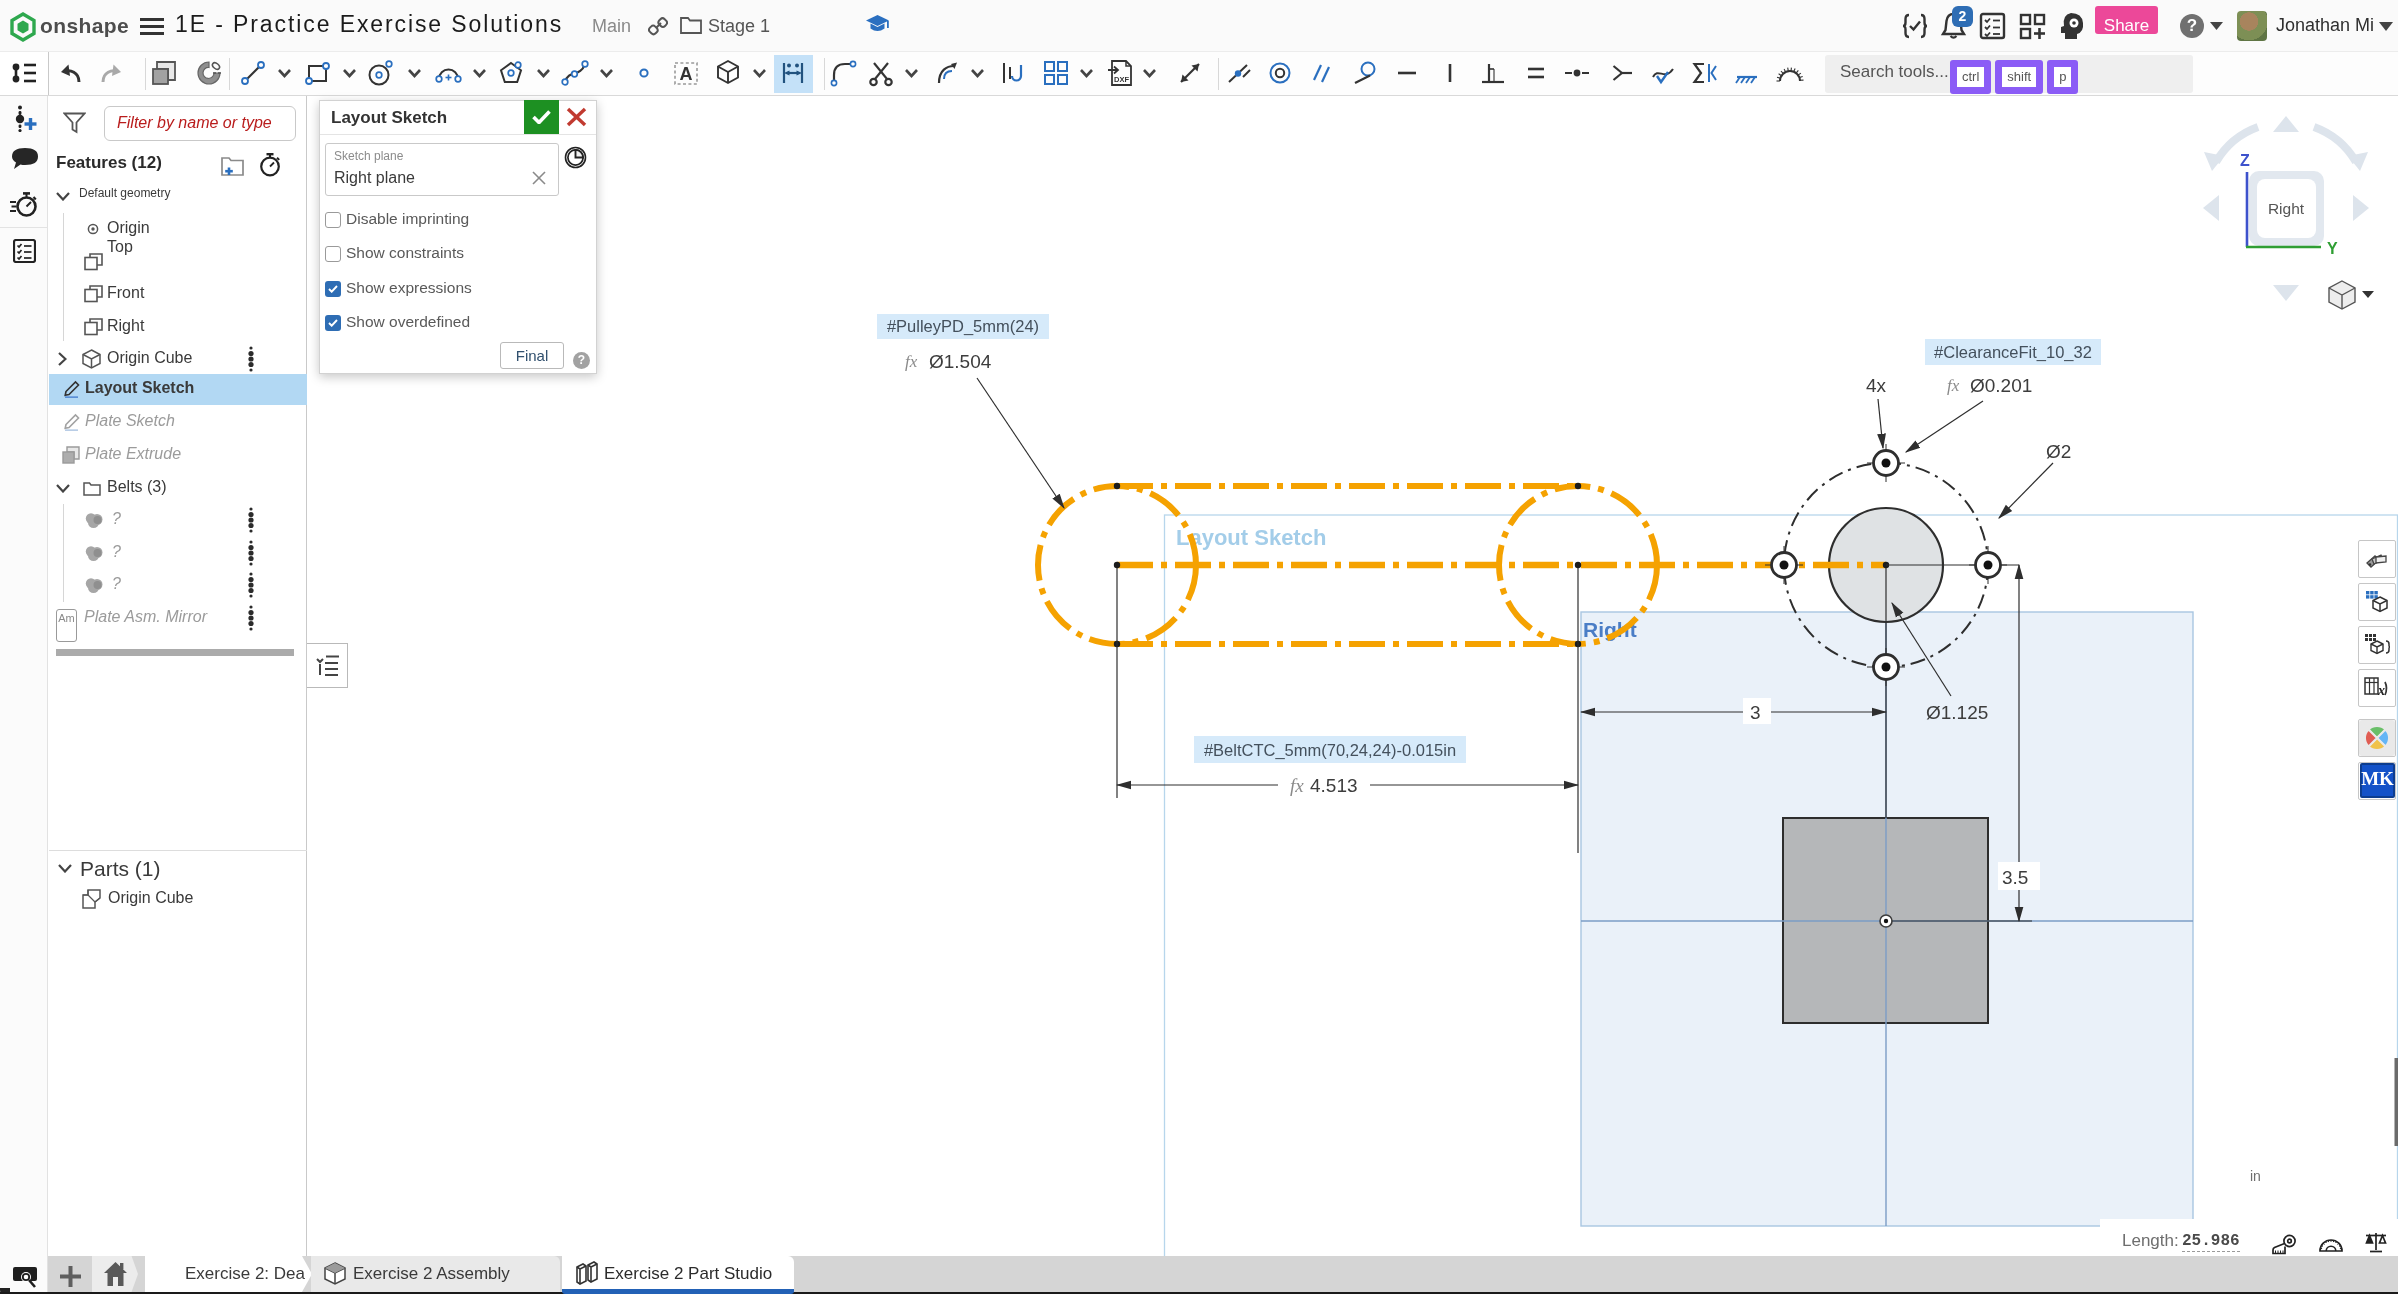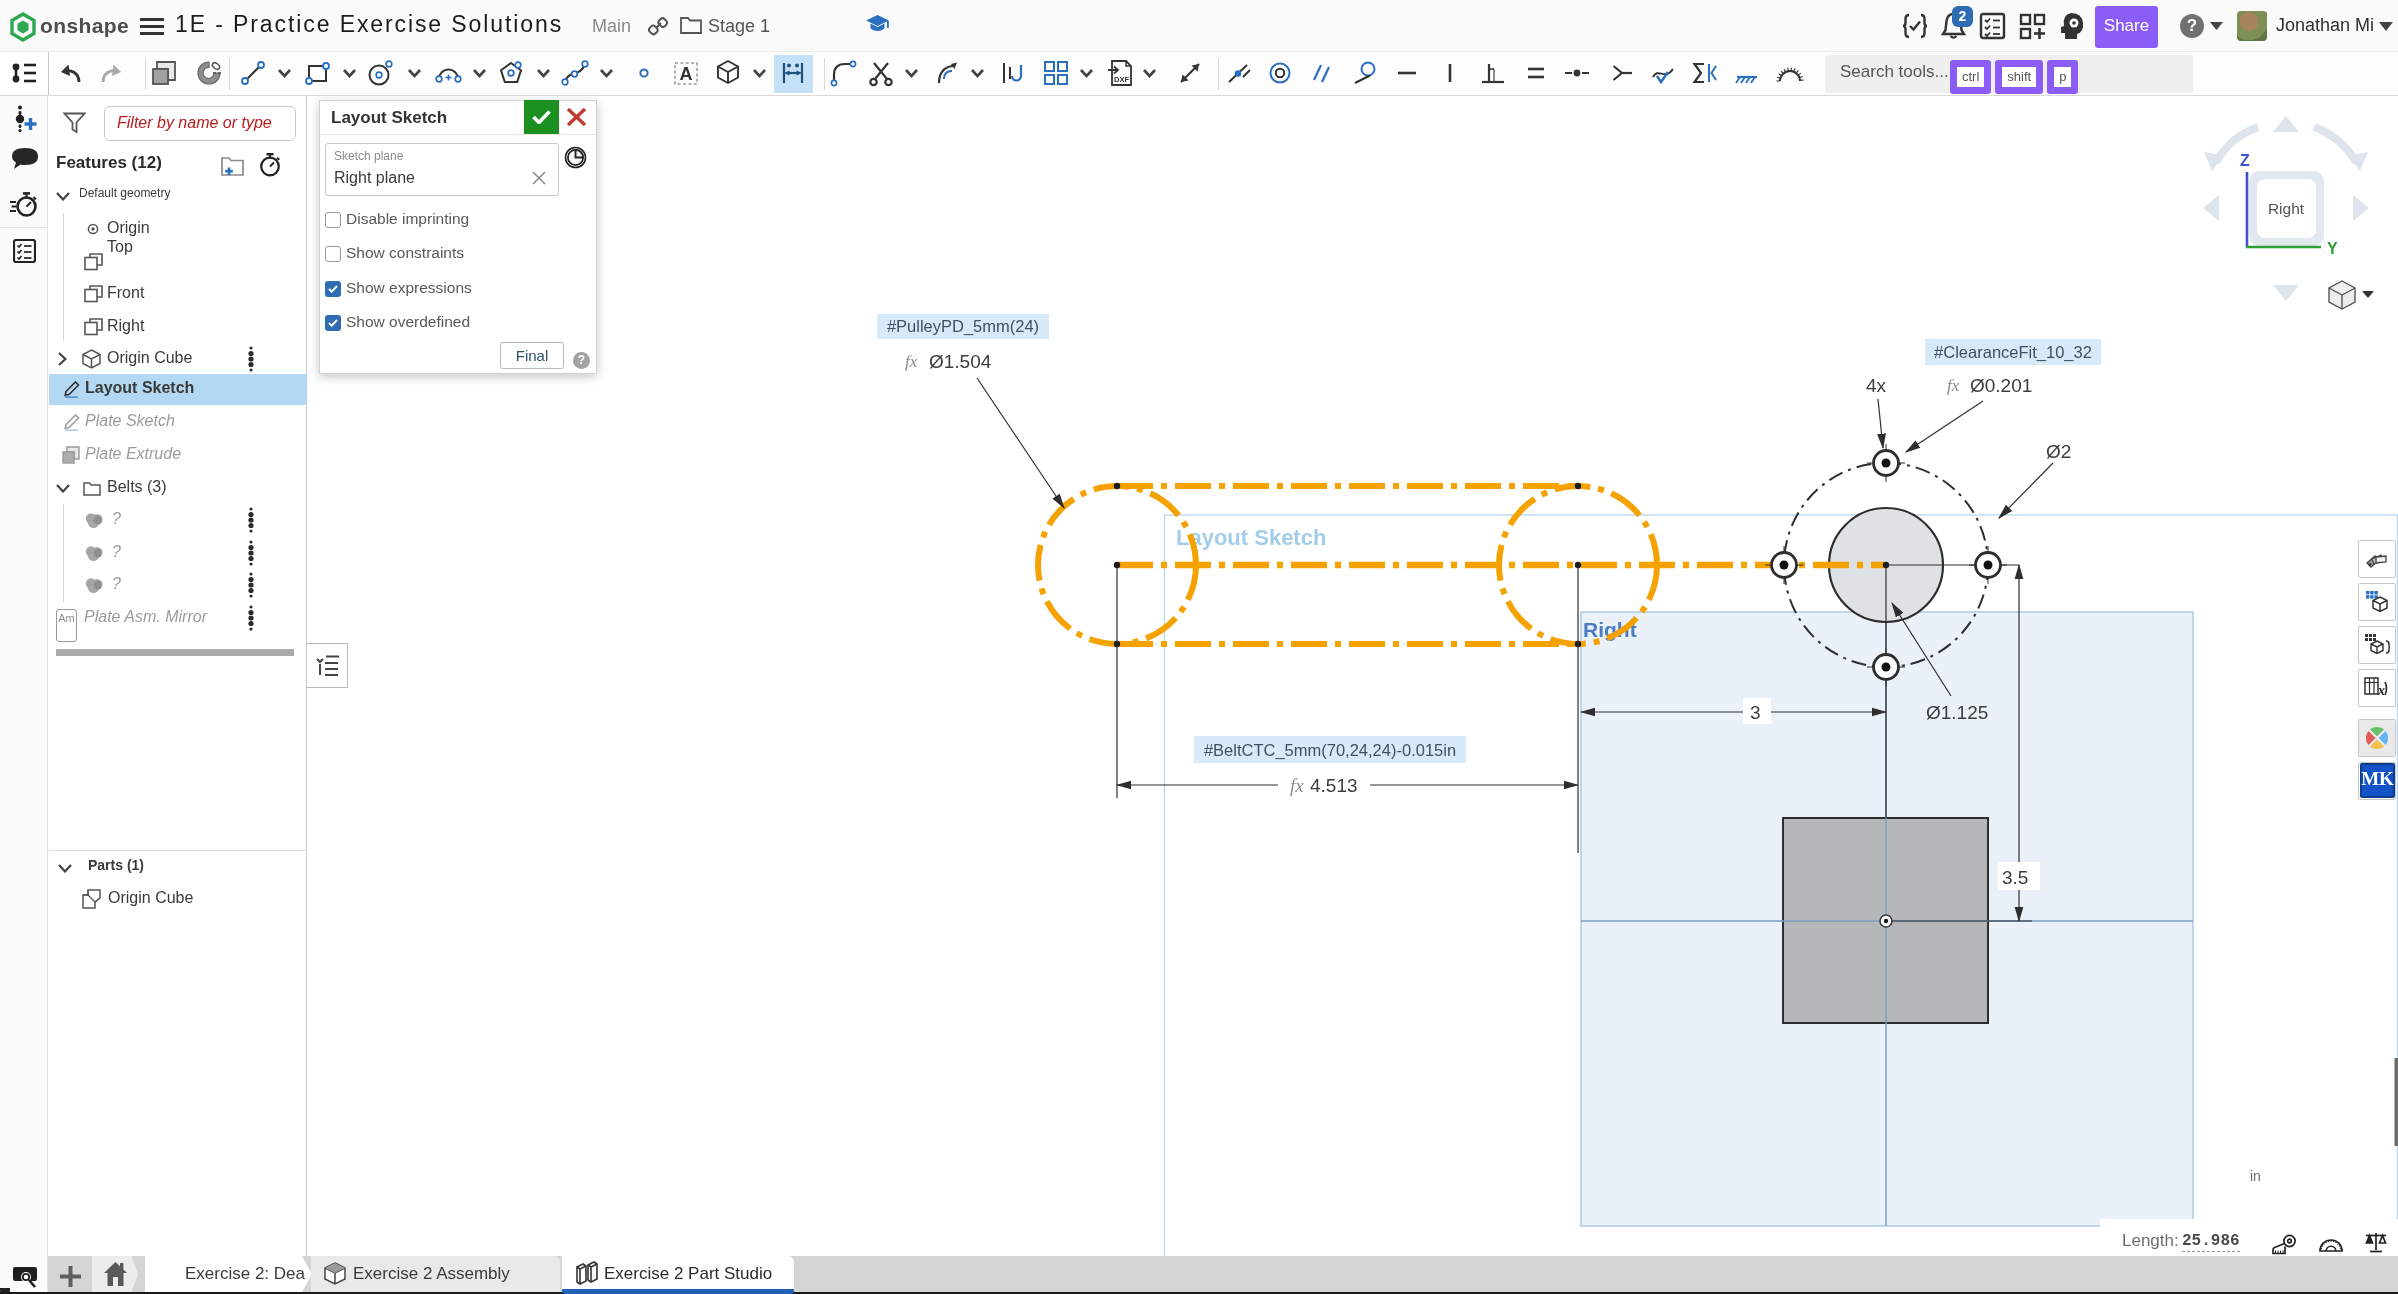--- a/index.html
+++ b/index.html
@@ -190,21 +190,21 @@
       <g stroke="#333" stroke-width="2.6">
         <line x1="20.5" y1="15" x2="20.5" y2="26"></line>
         <line x1="15" y1="20.5" x2="26" y2="20.5"></line>
       </g>
     </svg>
 <svg class="ab" style="left:2059px;top:12px" width="26" height="28" viewBox="0 0 26 28">
       <path d="M12 1 Q23 1 24 11 Q25 20 18 22 L18 27 L6 27 L6 21 L2 21 L2 15 L5 14 Q3 3 12 1 Z" fill="#333"></path>
       <circle cx="15" cy="11" r="4.5" fill="#fff"></circle>
       <circle cx="15" cy="11" r="1.8" fill="#333"></circle>
     </svg>
-<div class="ab" style="left:2095px;top:6px;width:63px;height:42px;background:#8b5cf6;border-radius:3px;color:#fff;font-size:17px;text-align:center;line-height:39px">Share</div>
+<div class="ab" style="left:2095px;top:6px;width:63px;height:28px;background:#ec4899;border-radius:3px;color:#fff;font-size:17px;text-align:center;line-height:39px">Share</div>
 <div class="ab" style="left:2180px;top:14px;width:24px;height:24px;background:#707070;border-radius:50%;color:#fff;font-size:17px;font-weight:bold;text-align:center;line-height:24px">?</div>
 <svg class="ab" style="left:2210px;top:22px" width="13" height="8" viewBox="0 0 13 8">
       <path d="M0 0 L13 0 L6.5 8 Z" fill="#444"></path>
     </svg>
 <div class="ab" style="left:2237px;top:11px;width:30px;height:30px;border-radius:4px;background:radial-gradient(circle at 40% 35%,#a8845d 0 34%,#7d8f55 35% 70%,#5f7544 71%)"></div>
 <div class="ab" style="left:2276px;top:15px;font-size:18px;color:#2f2f2f">Jonathan Mi</div>
 <svg class="ab" style="left:2379px;top:22px" width="14" height="9" viewBox="0 0 14 9">
       <path d="M0 0 L14 0 L7 9 Z" fill="#444"></path>
     </svg>
 <div class="ab" style="left:0;top:52px;width:49px;height:43px;background:#fff;border-right:1px solid #c9c9c9"></div>
@@ -649,21 +649,21 @@
       <circle cx="4" cy="7.5" r="2.6" fill="#2b2b2b"></circle>
       <circle cx="4" cy="13" r="2.6" fill="#2b2b2b"></circle>
       <circle cx="4" cy="18.5" r="2.6" fill="#2b2b2b"></circle>
       <circle cx="4" cy="24" r="1.6" fill="#2b2b2b"></circle>
     </svg>
 <div class="ab" style="left:56px;top:649px;width:238px;height:7px;background:#ababab"></div>
 <div class="ab" style="left:49px;top:850px;width:258px;height:1px;background:#ddd"></div>
 <svg class="ab" style="left:58px;top:864px" width="14" height="9" viewBox="0 0 14 9">
       <path d="M1 1 L7 7.5 L13 1" stroke="#444" stroke-width="2.2" fill="none"></path>
     </svg>
-<div class="ab ft " style="left:80px;top:857.31px;font-size:14px;font-weight:bold;margin-left:8px;">Parts (1)</div>
+<div class="ab ft " style="left:80px;top:857.31px;font-size:21px;font-weight:normal;">Parts (1)</div>
 <svg class="ab" style="left:82px;top:889px" width="20" height="20" viewBox="0 0 20 20">
       <path d="M6 1 L18 1 L18 9 L13 13 L13 19 L1 19 L1 6 L6 6 Z" fill="none" stroke="#555" stroke-width="1.5"></path>
       <path d="M1 6 L6 6 L6 1 M6 6 L13 13 M13 13 L18 9" fill="none" stroke="#555" stroke-width="1.2"></path>
     </svg>
 <div class="ab ft " style="left:108px;top:888.88px;font-size:16px;">Origin Cube</div>
 <div class="ab" style="left:307px;top:643px;width:41px;height:45px;background:#fff;border:1px solid #b9b9b9;border-left:none"></div>
 <svg class="ab" style="left:316px;top:655px" width="24" height="21" viewBox="0 0 24 21">
       <g stroke="#444" stroke-width="2" fill="none">
         <path d="M1 4 L4 7 L7 4"></path>
         <line x1="10" y1="1.5" x2="23" y2="1.5"></line>

